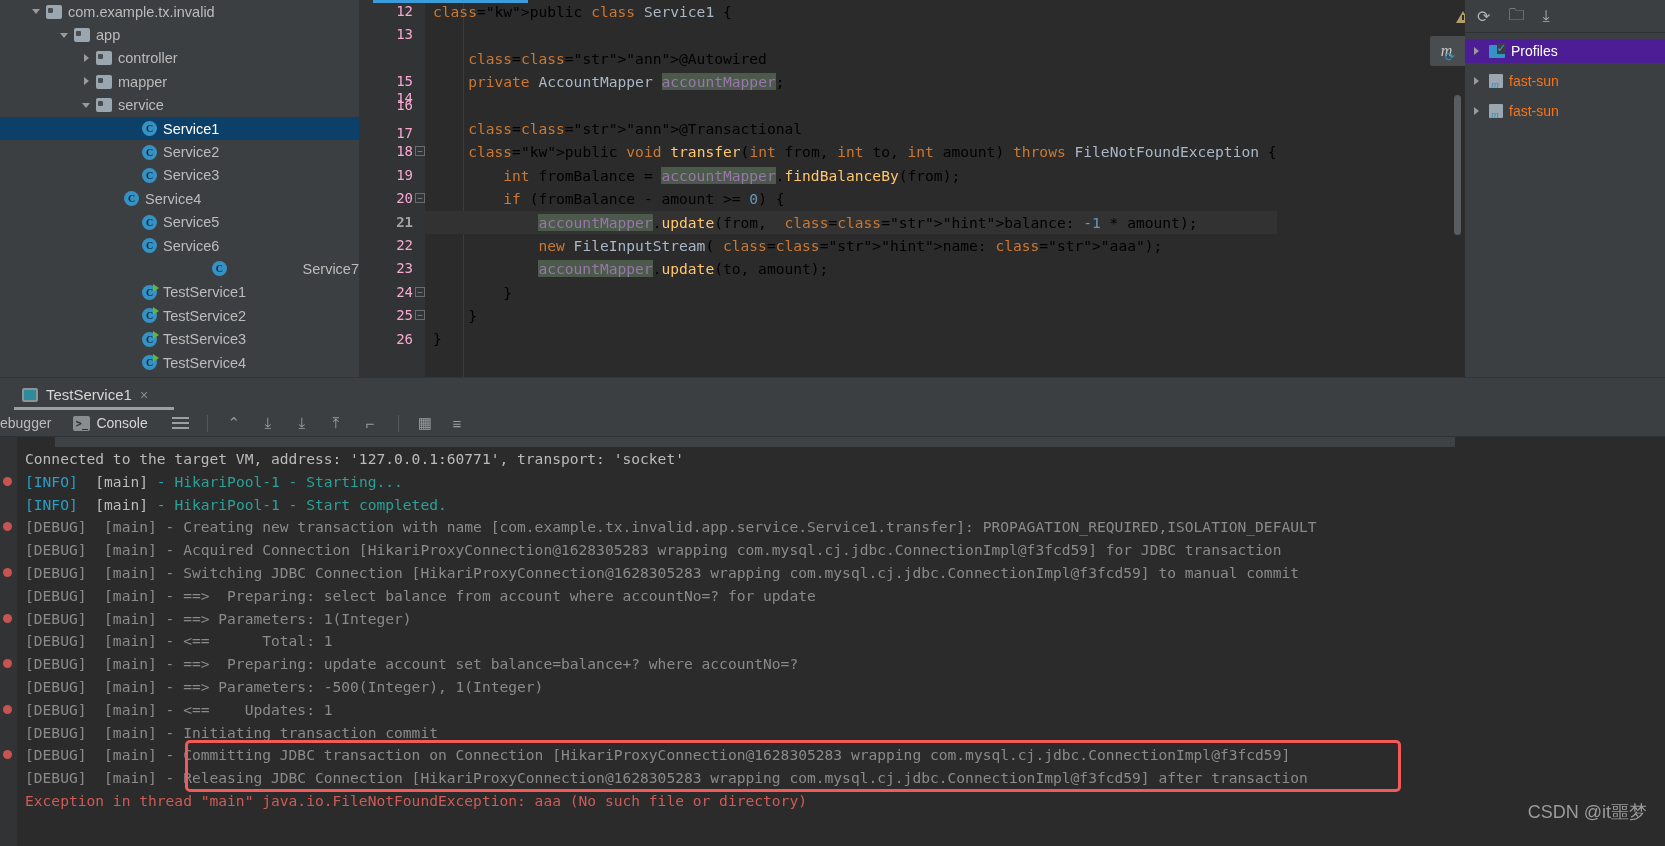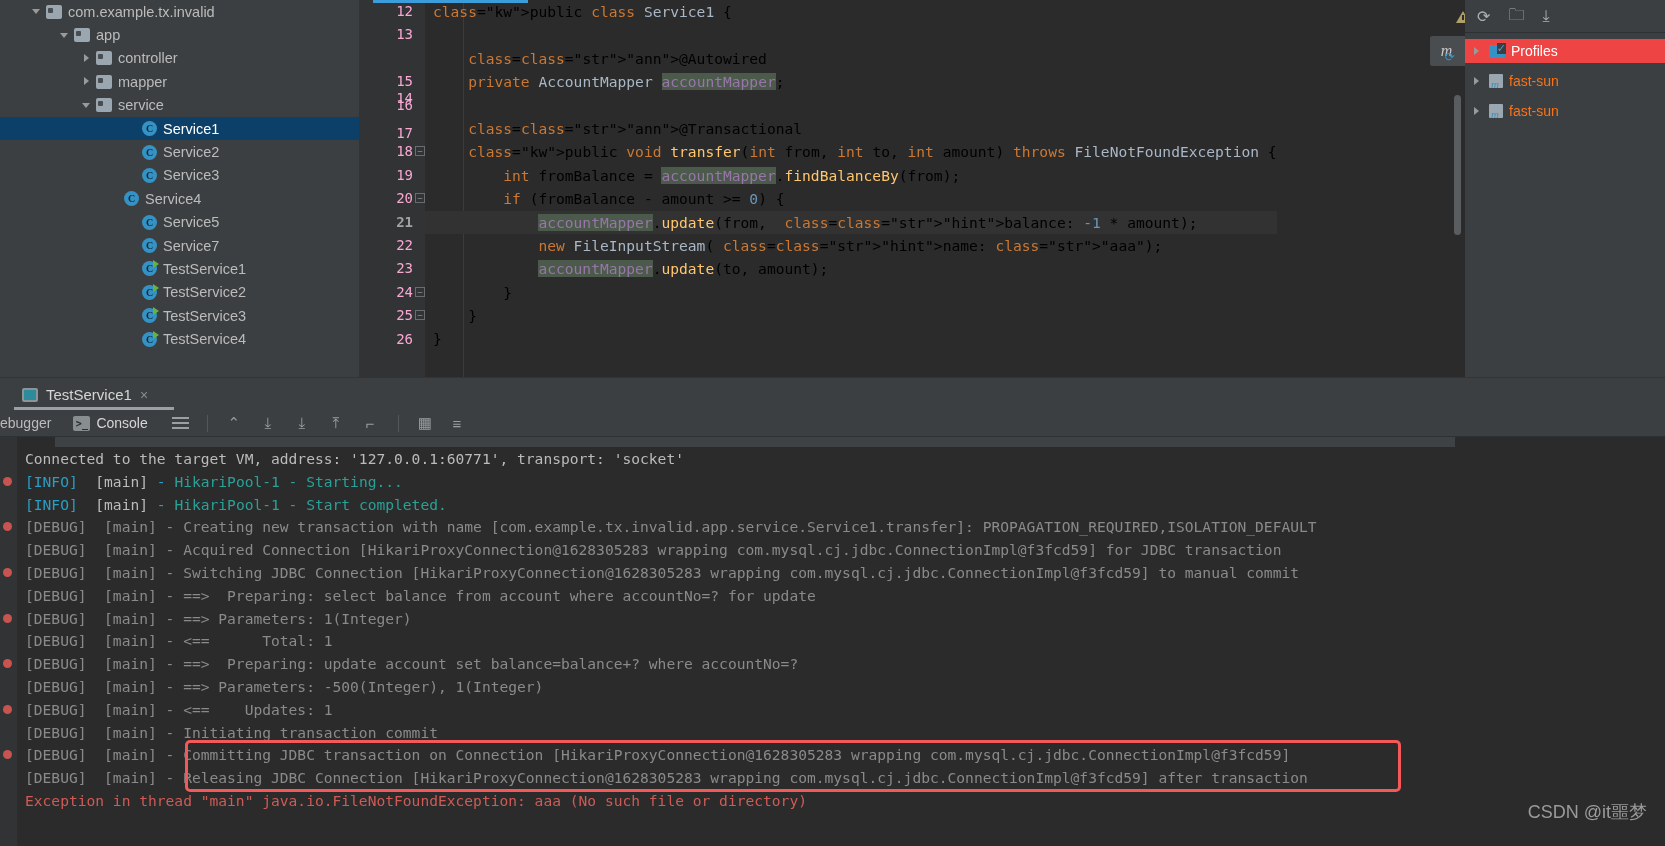--- a/index.html
+++ b/index.html
@@ -152,21 +152,21 @@
   }
   .rp-toolbar {
     height: 33px; display: flex; align-items: center; gap: 18px;
     padding-left: 12px; border-bottom: 1px solid #2e3133;
   }
   .rp-icon { color: #a9b0b5; font-size: 16px; }
   .rp-row {
     height: 24px; display: flex; align-items: center; gap: 6px;
     font-size: 14px; color: #f97316; padding-left: 6px; white-space: nowrap;
   }
-  .rp-row.sel { background: #ef4444; color: #ffffff; }
+  .rp-row.sel { background: #4c1d95; color: #ffffff; }
   .rp-arrow { width: 12px; position: relative; }
   .rp-arrow::before {
     content: ""; position: absolute; left: 3px; top: -4px;
     border-top: 4.5px solid transparent; border-bottom: 4.5px solid transparent;
     border-left: 5px solid #9a9a9a;
   }
   .ico-prof {
     width: 16px; height: 13px; background: #3592c4; border-radius: 1px;
     position: relative; flex: 0 0 16px;
   }
@@ -316,20 +316,25 @@
           <span class="arrow "></span>
           <span class="ico-class"></span>
           <span>Service4</span>
         </div>
         <div class="tree-row" style="padding-left: 126px;">
           <span class="arrow "></span>
           <span class="ico-class"></span>
           <span>Service5</span>
         </div>
         <div class="tree-row" style="padding-left: 126px;">
+          <span class="arrow "></span>
+          <span class="ico-class"></span>
+          <span>Service6</span>
+        </div>
+        <div class="tree-row" style="padding-left: 126px; justify-content: space-between;">
           <span class="arrow "></span>
           <span class="ico-class"></span>
           <span>Service7</span>
         </div>
         <div class="tree-row" style="padding-left: 126px;">
           <span class="arrow "></span>
           <span class="ico-class runnable"></span>
           <span>TestService1</span>
         </div>
         <div class="tree-row" style="padding-left: 126px;">

